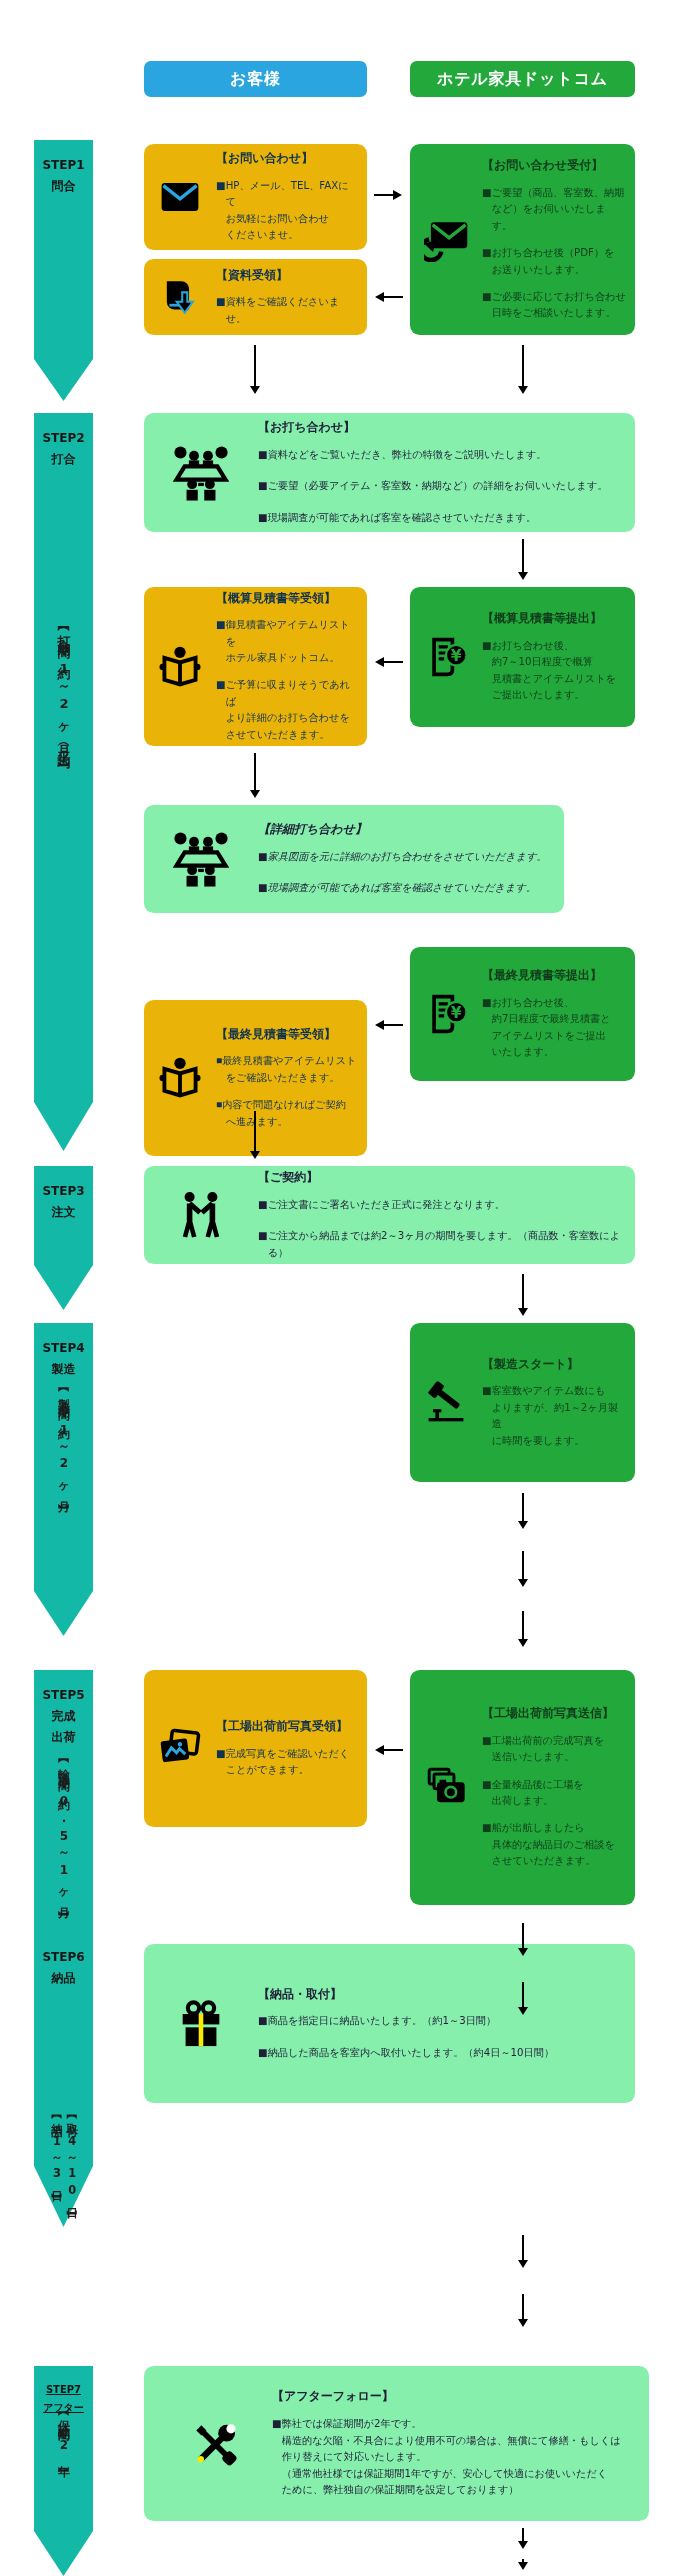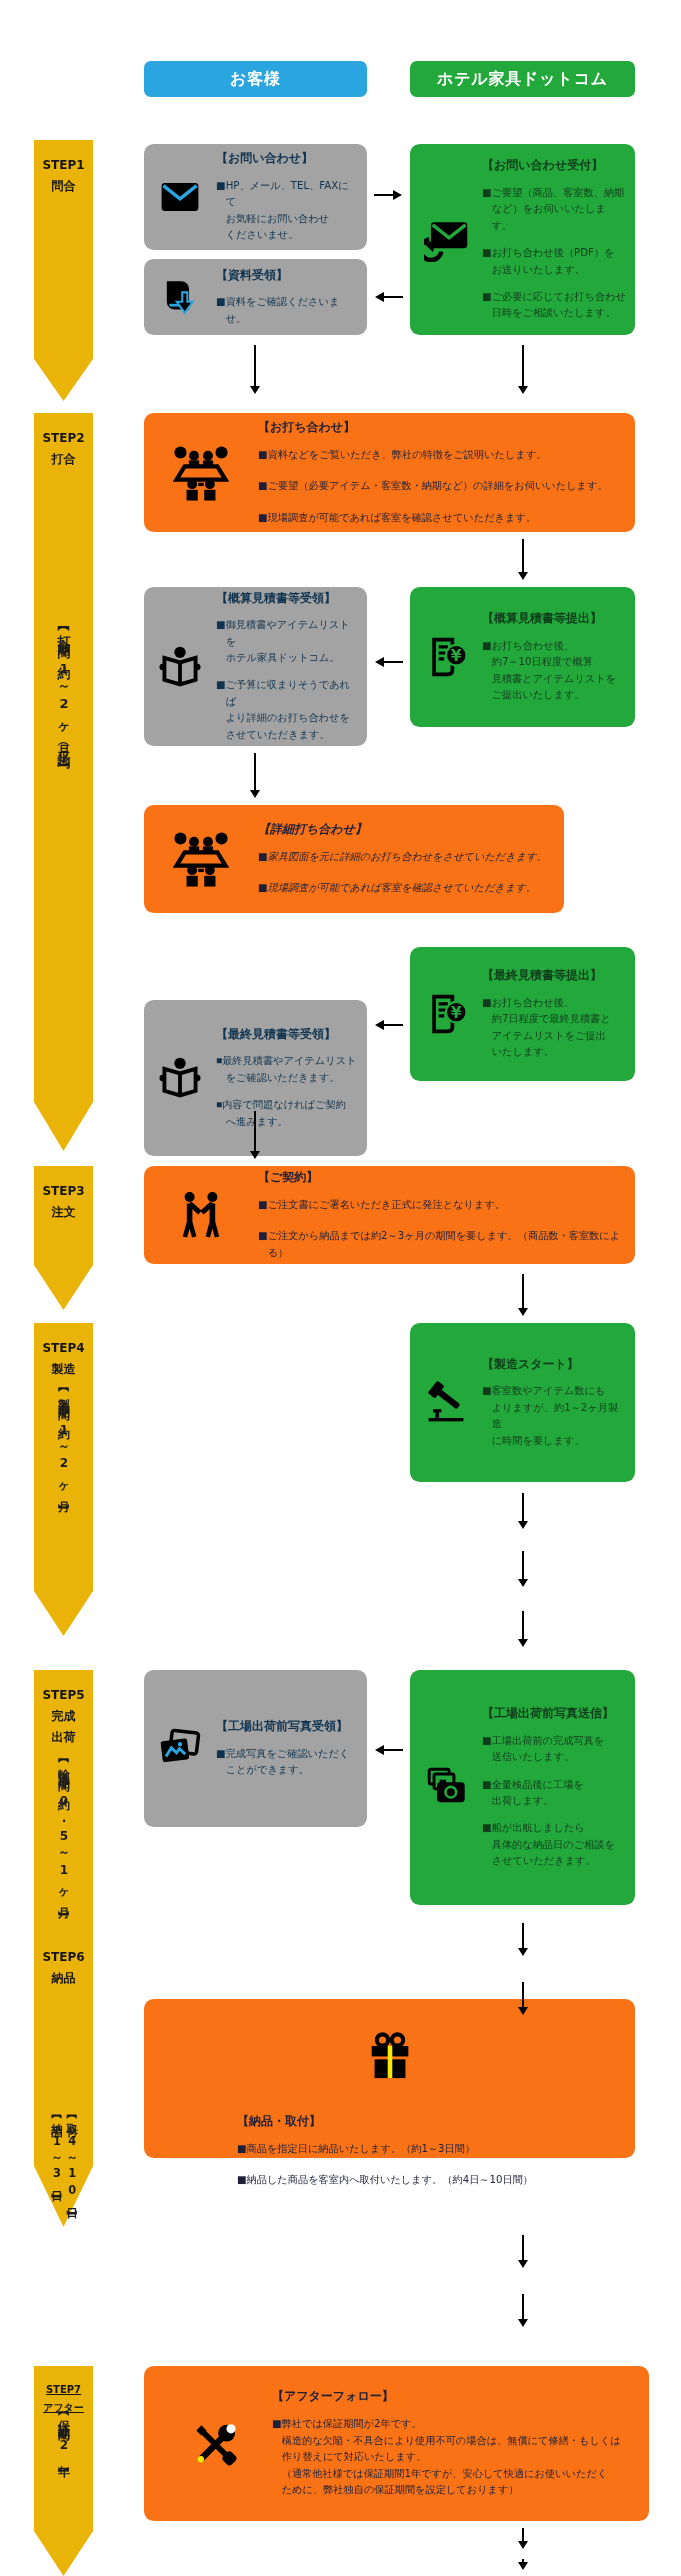--- a/index.html
+++ b/index.html
@@ -9,44 +9,44 @@
   }
   
   .pill{
     position:absolute;height:36px;border-radius:6.8px;color:#ffffff;
     font-size:16px;font-weight:bold;display:flex;align-items:center;justify-content:center;
     letter-spacing:0.8px;
   }
   .pill.blue{background:#2BA5DF;}
   .pill.green{background:#23A83C;}
   
-  .rail{position:absolute;left:34px;width:59px;background:#eab308;}
+  .rail{position:absolute;left:34px;width:59px;background:#14b8a6;}
   .tip55{clip-path:polygon(0 0,100% 0,100% calc(100% - 42px),50% 100%,0 calc(100% - 42px));}
   .tip60{clip-path:polygon(0 0,100% 0,100% calc(100% - 45px),50% 100%,0 calc(100% - 45px));}
   .tip65{clip-path:polygon(0 0,100% 0,100% calc(100% - 49px),50% 100%,0 calc(100% - 49px));}
   .tip80{clip-path:polygon(0 0,100% 0,100% calc(100% - 61px),50% 100%,0 calc(100% - 61px));}
   .rail .lbl{
     padding-top:15px;text-align:center;font-size:12px;font-weight:bold;color:#161616;
     line-height:1.75;white-space:pre-line;
   }
   .vtext{
     position:absolute;left:64px;transform:translateX(-50%);
     writing-mode:vertical-rl;text-orientation:upright;
     font-size:13px;font-weight:bold;color:#1c1c1c;letter-spacing:3.8px;line-height:1;
   }
   .vpair{position:absolute;left:64px;transform:translateX(-50%);display:flex;gap:2.3px;}
   .vpair span{
     writing-mode:vertical-rl;text-orientation:upright;
     font-size:11.4px;font-weight:bold;color:#1c1c1c;letter-spacing:3px;line-height:1.15;
   }
   
   .box{position:absolute;border-radius:9.8px;display:flex;align-items:center;}
-  .box.blue{background:#a3a3a3;color:#103450;}
+  .box.blue{background:#eab308;color:#103450;}
   .box.green{background:#23A83C;color:#0f3d1b;}
-  .box.yellow{background:#f97316;color:#1f1f38;}
+  .box.yellow{background:#86efac;color:#1f1f38;}
   .box .icon{flex:0 0 72px;display:flex;align-items:center;justify-content:center;}
   .box.yellow .icon{flex:0 0 114px;}
   .box .txt{flex:1;padding-right:9px;}
   .box .ttl{font-size:12px;font-weight:bold;margin:0 0 10.6px 0;}
   .box .b{
     font-size:10.2px;line-height:1.62;margin:0 0 10.6px 0;white-space:pre-line;
     padding-left:0.95em;text-indent:-0.95em;font-weight:500;
   }
   .box.yellow .b{margin-bottom:15px;}
   .box .b:last-child{margin-bottom:0;}
@@ -362,21 +362,21 @@
       <p class="b">■工場出荷前の完成写真を
 送信いたします。</p>
       <p class="b">■全量検品後に工場を
 出荷します。</p>
       <p class="b">■船が出航しましたら
 具体的な納品日のご相談を
 させていただきます。</p>
     </div>
   </div>
 
-  <div class="box yellow" style="left:144px;top:1999px;width:491px;height:159px;flex-direction:column;">
+  <div class="box yellow" style="left:144px;top:1944px;width:491px;height:159px;">
     <div class="icon">
       <svg width="50" height="50" viewBox="0 0 24 24">
           <circle cx="8.4" cy="4.3" r="2.7" fill="none" stroke="#000" stroke-width="2"></circle>
           <circle cx="15.6" cy="4.3" r="2.7" fill="none" stroke="#000" stroke-width="2"></circle>
           <rect x="3.2" y="7.2" width="17.6" height="5" fill="#000"></rect>
           <rect x="4.6" y="13.6" width="14.8" height="9" fill="#000"></rect>
           <rect x="10.9" y="7.2" width="2.2" height="15.4" fill="#F6EB00"></rect>
         </svg>
     </div>
     <div class="txt">

